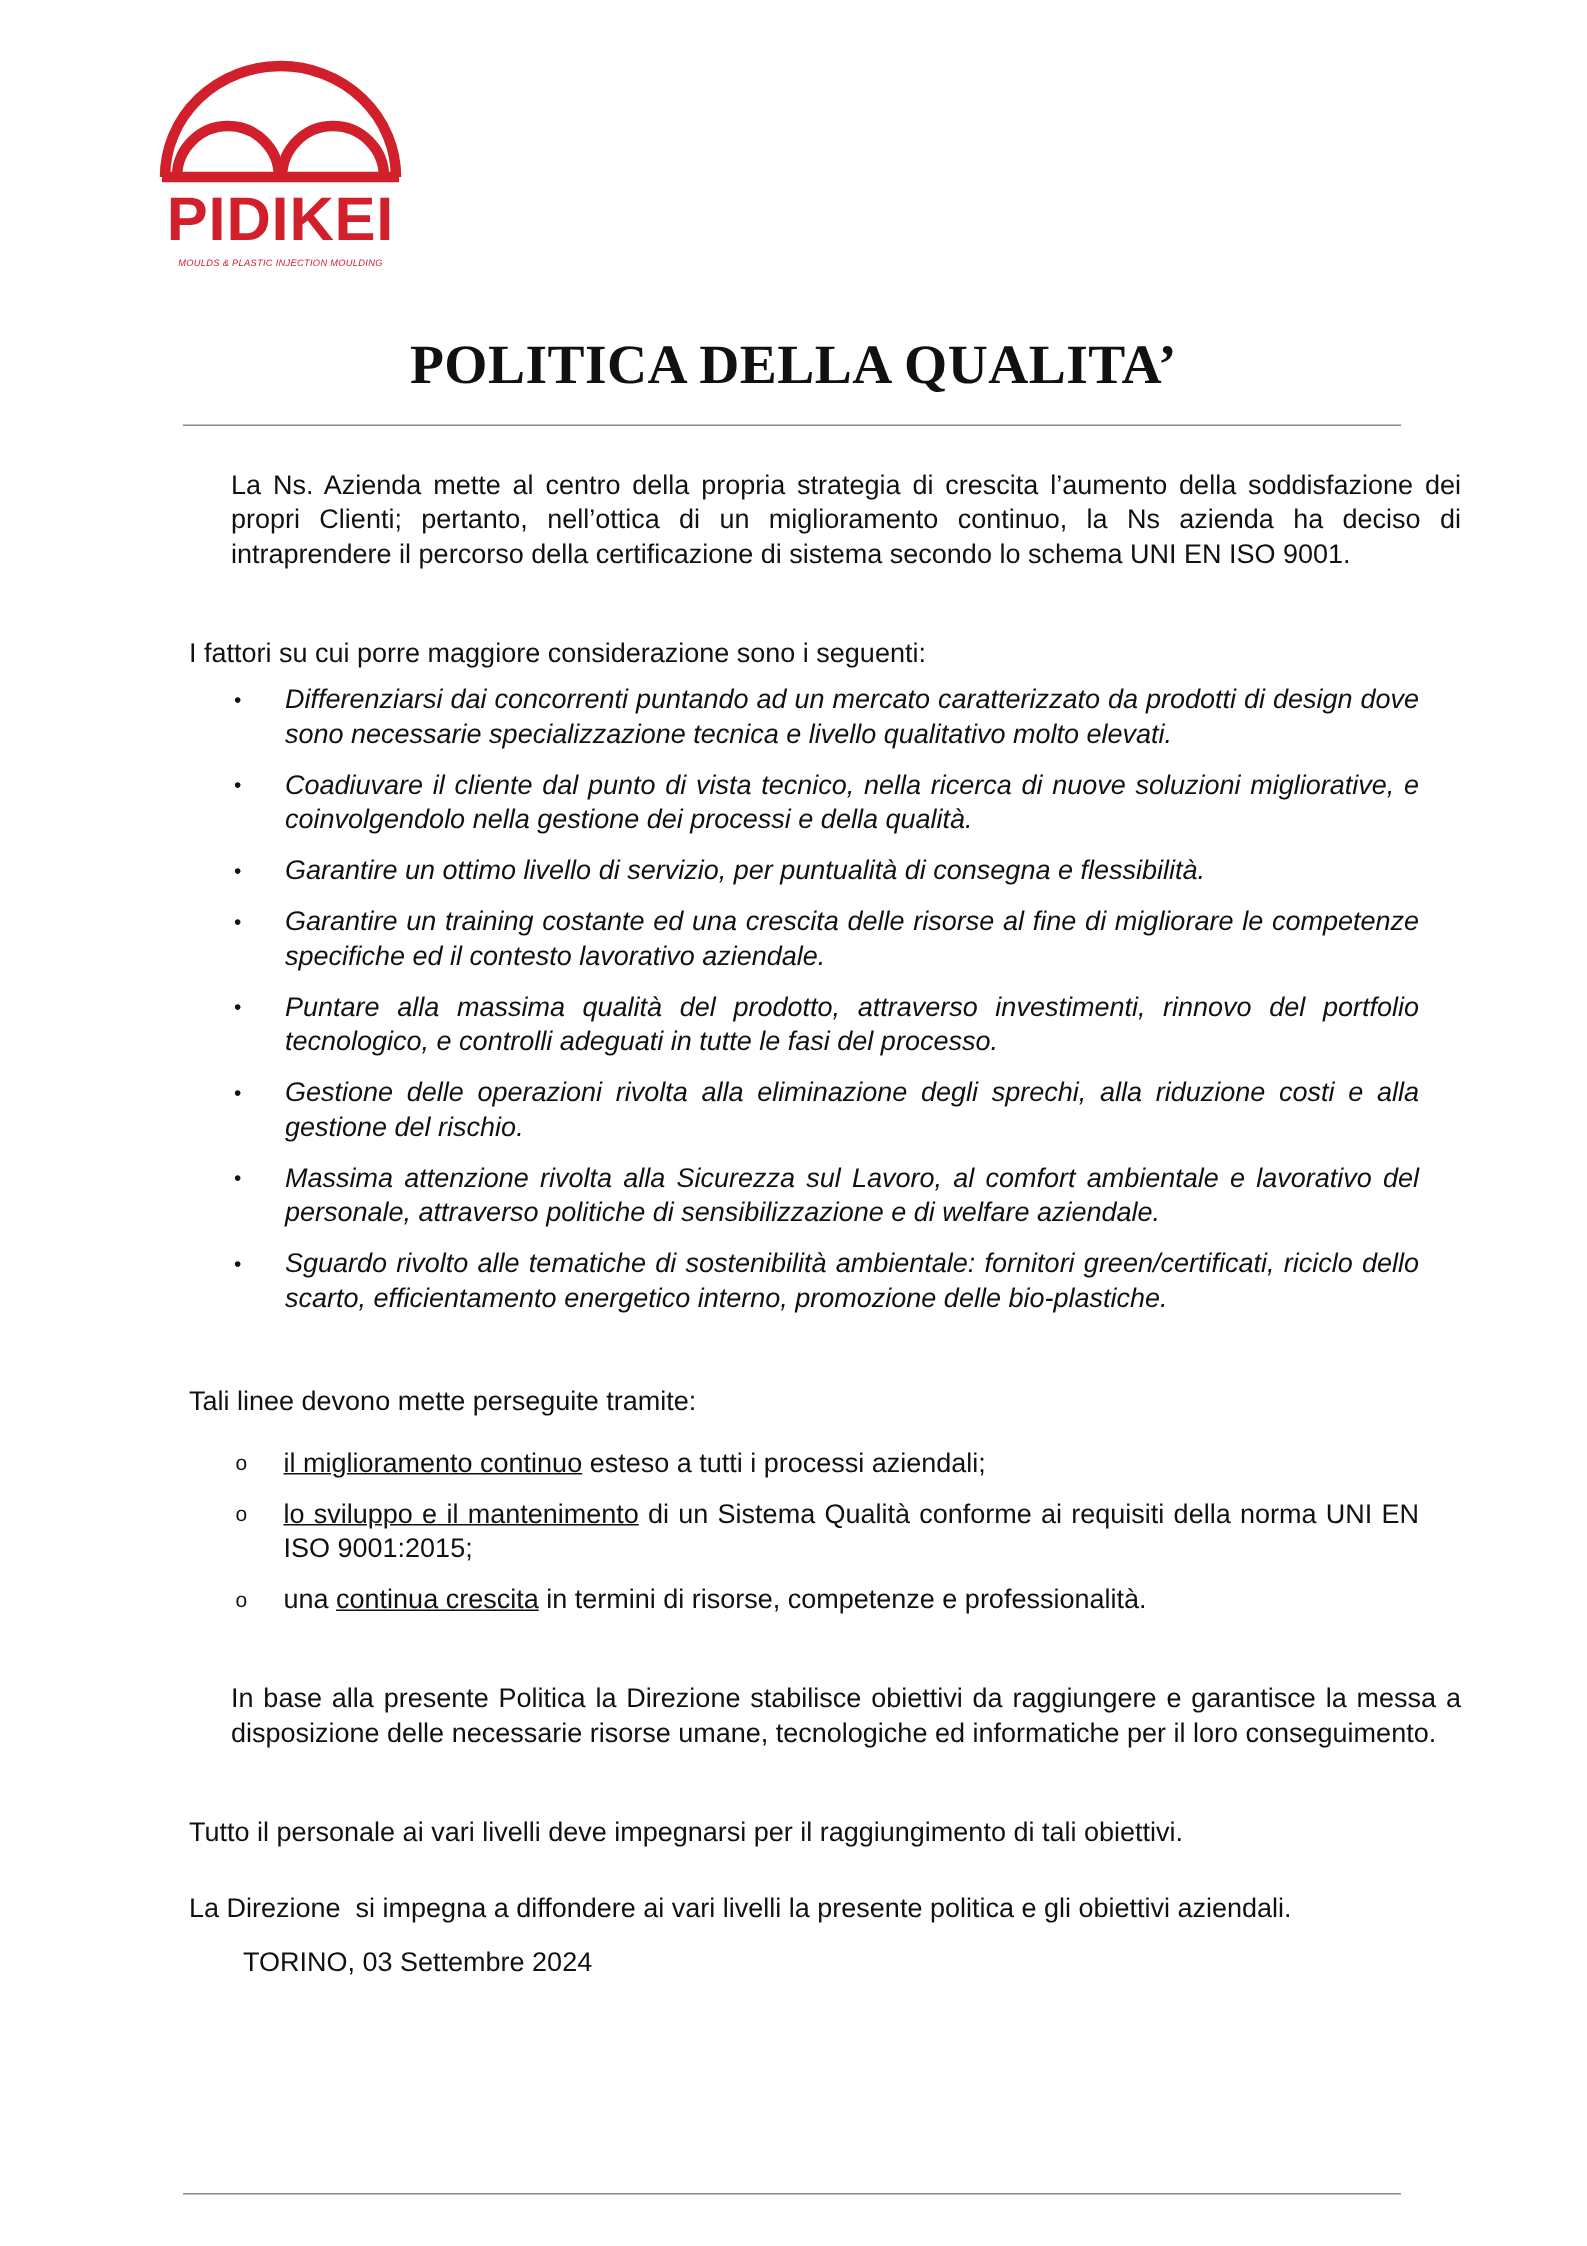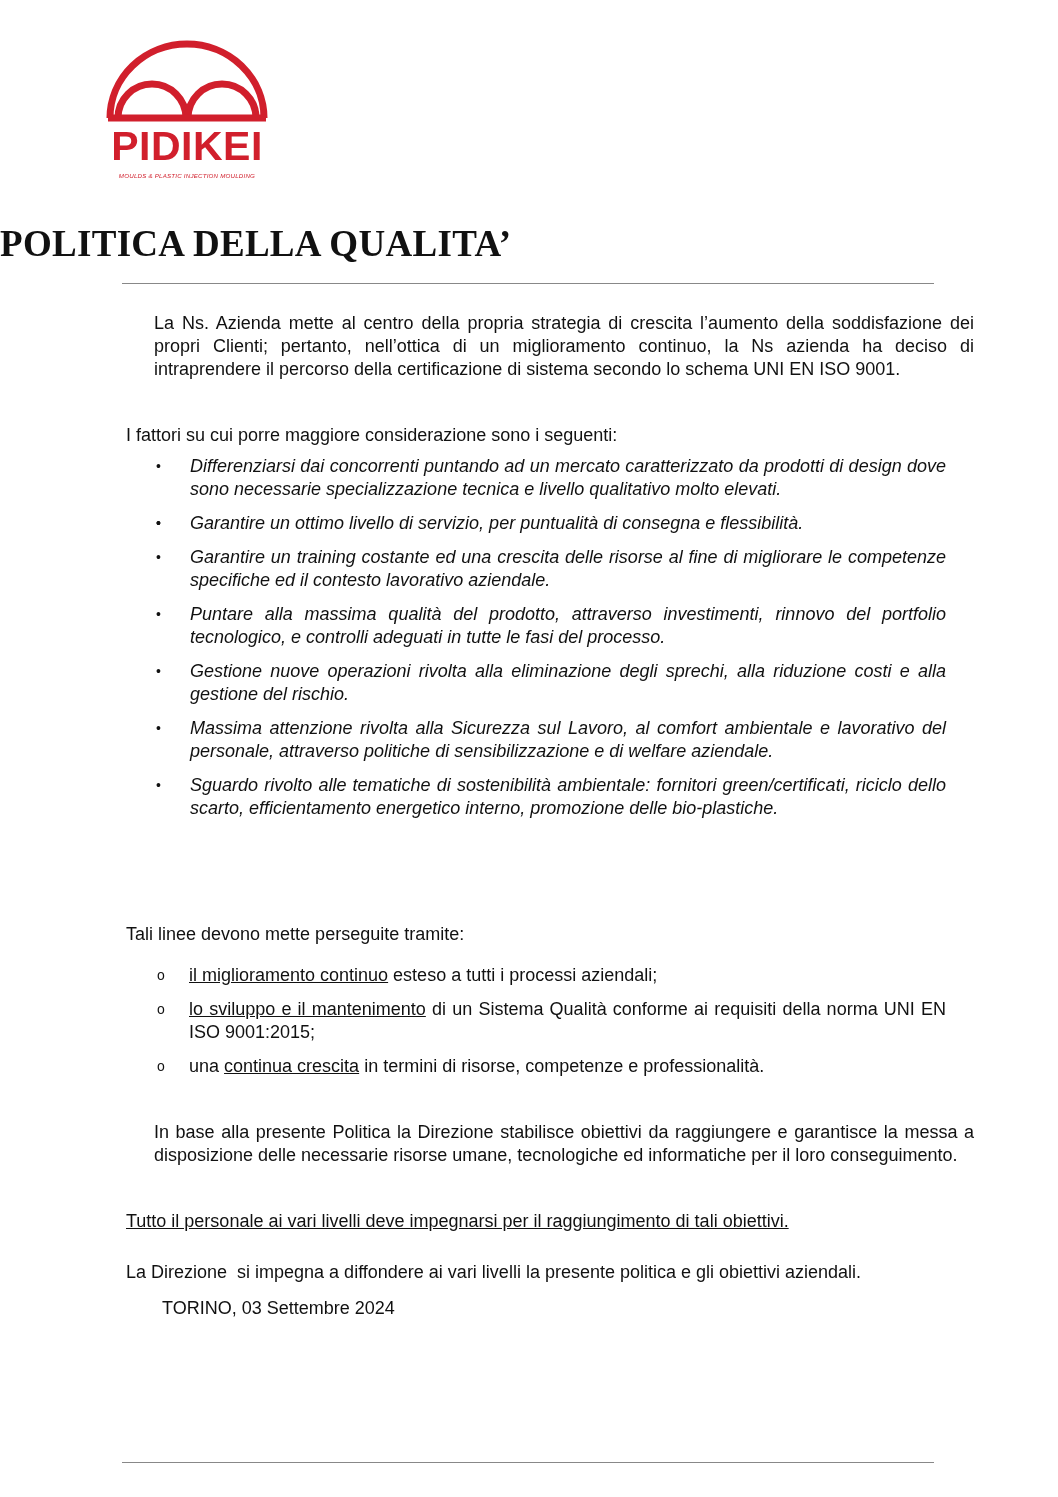--- a/index.html
+++ b/index.html
@@ -9,21 +9,21 @@
 
   .logo { position: absolute; left: 106px; top: 40px; width: 162px; }
   .logo svg { display: block; }
   .logo-name { position: absolute; left: 0; top: 86px; width: 162px; text-align: center;
                font-family: "Liberation Sans", sans-serif; font-weight: bold; font-size: 41px;
                color: var(--brand); letter-spacing: 0.5px; line-height: 1; }
   .logo-tagline { position: absolute; left: 0; top: 132px; width: 162px; text-align: center;
                   font-family: "Liberation Sans", sans-serif; font-style: italic; font-size: 6.2px;
                   color: var(--brand); letter-spacing: 0.2px; white-space: nowrap; }
 
-  .title { position: absolute; left: 0; width: 1058px; top: 222px; 
+  .title { position: absolute; left: 0; width: 1058px; top: 222px; text-align: center;
            font-family: "Liberation Serif", serif; font-weight: bold; font-size: 37px;
            letter-spacing: 0.3px; color: #111; }
   .rule { position: absolute; left: 122px; width: 812px; height: 0; border-top: 1px solid #888; }
   .rule.top { top: 283px; }
   .rule.bottom { top: 1462px; }
 
   .block { position: absolute; left: 126px; width: 820px; font-size: 18px; line-height: 23px; }
   .justify { text-align: justify; text-align-last: left; margin-left: 28px; }
 
   .bullets { position: absolute; left: 126px; width: 820px; top: 455px; margin: 0; padding: 0; list-style: none; }
@@ -57,37 +57,37 @@
 
   <div class="title">POLITICA DELLA QUALITA’</div>
   <div class="rule top"></div>
 
   <div class="block justify" style="top:312px;">La Ns. Azienda mette al centro della propria strategia di crescita l’aumento della soddisfazione dei propri Clienti; pertanto, nell’ottica di un miglioramento continuo, la Ns azienda ha deciso di intraprendere il percorso della certificazione di sistema secondo lo schema UNI EN ISO 9001.</div>
 
   <div class="block" style="top:424px;">I fattori su cui porre maggiore considerazione sono i seguenti:</div>
 
   <ul class="bullets" id="factors-list">
       <li><span class="dot">•</span><span>Differenziarsi dai concorrenti puntando ad un mercato caratterizzato da prodotti di design dove sono necessarie specializzazione tecnica e livello qualitativo molto elevati.</span></li>
-      <li><span class="dot">•</span></li>
+      <li><span class="dot">•</span><span>Coadiuvare il cliente dal punto di vista tecnico, nella ricerca di nuove soluzioni migliorative, e coinvolgendolo nella gestione dei processi e della qualità.</span></li>
       <li><span class="dot">•</span><span>Garantire un ottimo livello di servizio, per puntualità di consegna e flessibilità.</span></li>
       <li><span class="dot">•</span><span>Garantire un training costante ed una crescita delle risorse al fine di migliorare le competenze specifiche ed il contesto lavorativo aziendale.</span></li>
       <li><span class="dot">•</span><span>Puntare alla massima qualità del prodotto, attraverso investimenti, rinnovo del portfolio tecnologico, e controlli adeguati in tutte le fasi del processo.</span></li>
-      <li><span class="dot">•</span><span>Gestione nuove operazioni rivolta alla eliminazione degli sprechi, alla riduzione costi e alla gestione del rischio.</span></li>
+      <li><span class="dot">•</span><span>Gestione delle operazioni rivolta alla eliminazione degli sprechi, alla riduzione costi e alla gestione del rischio.</span></li>
       <li><span class="dot">•</span><span>Massima attenzione rivolta alla Sicurezza sul Lavoro, al comfort ambientale e lavorativo del personale, attraverso politiche di sensibilizzazione e di welfare aziendale.</span></li>
       <li><span class="dot">•</span><span>Sguardo rivolto alle tematiche di sostenibilità ambientale: fornitori green/certificati, riciclo dello scarto, efficientamento energetico interno, promozione delle bio-plastiche.</span></li>
     </ul>
 
   <div class="block" style="top:923px;">Tali linee devono mette perseguite tramite:</div>
 
   <ul class="sublist" id="means-list">
       <li><span class="circ">o</span><span></span><span class="u">il miglioramento continuo</span><span> esteso a tutti i processi aziendali;</span></li>
       <li><span class="circ">o</span><span></span><span class="u">lo sviluppo e il mantenimento</span><span> di un Sistema Qualità conforme ai requisiti della norma UNI EN ISO 9001:2015;</span></li>
       <li><span class="circ">o</span><span>una </span><span class="u">continua crescita</span><span> in termini di risorse, competenze e professionalità.</span></li>
     </ul>
 
   <div class="block justify" style="top:1121px;">In base alla presente Politica la Direzione stabilisce obiettivi da raggiungere e garantisce la messa a disposizione delle necessarie risorse umane, tecnologiche ed informatiche per il loro conseguimento.</div>
-  <div class="block" style="top:1210px;text-decoration:underline;">Tutto il personale ai vari livelli deve impegnarsi per il raggiungimento di tali obiettivi.</div>
+  <div class="block" style="top:1210px;">Tutto il personale ai vari livelli deve impegnarsi per il raggiungimento di tali obiettivi.</div>
   <div class="block" style="top:1233px; white-space: pre; margin-top: 28px;">La Direzione  si impegna a diffondere ai vari livelli la presente politica e gli obiettivi aziendali.</div>
 
   <div class="block" style="top:1297px;margin-left:36px;">TORINO, 03 Settembre 2024</div>
 
   <div class="rule bottom"></div>
 </div>
 
 </body></html>

